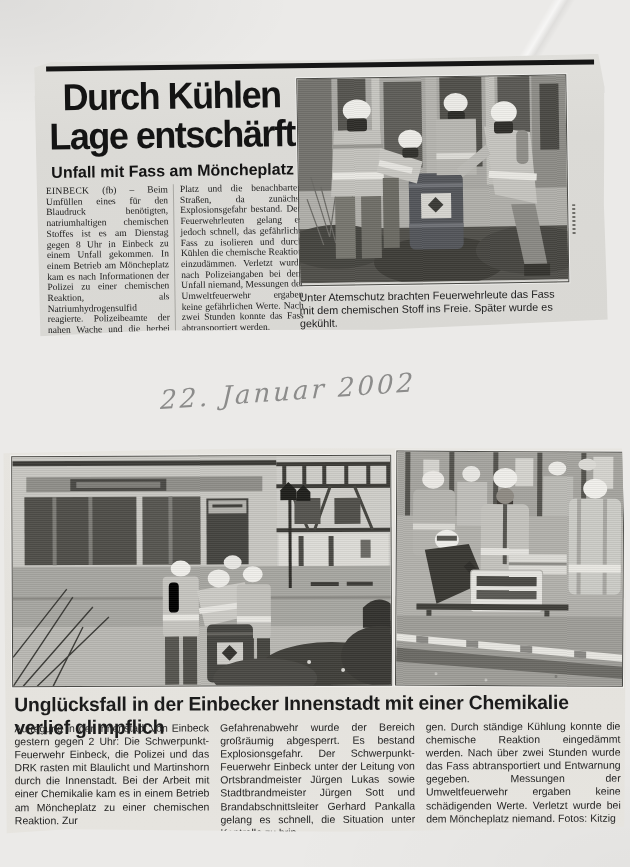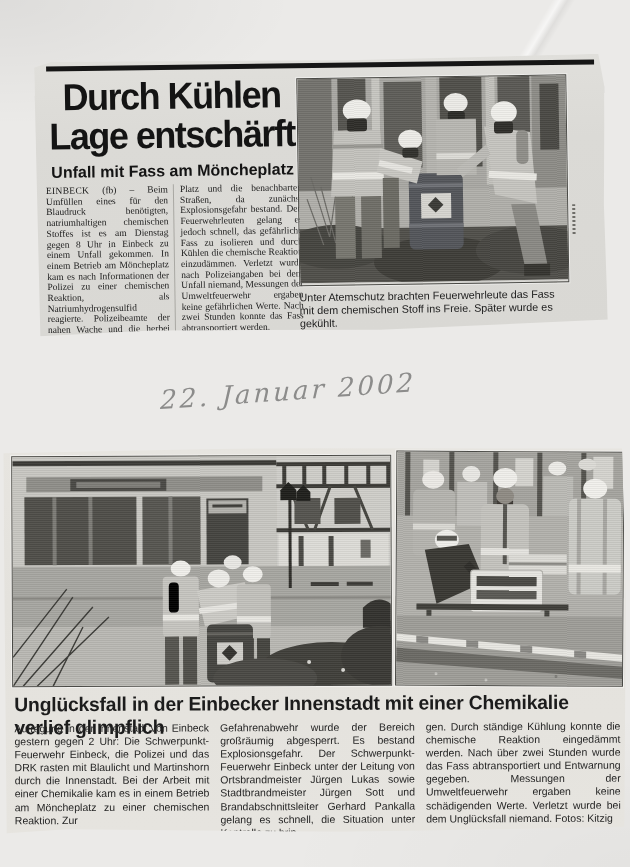--- a/index.html
+++ b/index.html
@@ -291,16 +291,16 @@
         </g>
       </svg>
       <div class="halftone"></div>
     </div>
 
     <div class="headline-b">Unglücksfall in der Einbecker Innenstadt mit einer Chemikalie verlief glimpflich</div>
 
     <div class="cols-bottom">
       <div class="col-b">Aufregung in der Innenstadt von Einbeck gestern gegen 2 Uhr: Die Schwerpunkt-Feuerwehr Einbeck, die Polizei und das DRK rasten mit Blaulicht und Martinshorn durch die Innenstadt. Bei der Arbeit mit einer Chemikalie kam es in einem Betrieb am Möncheplatz zu einer chemischen Reaktion. Zur</div>
       <div class="col-b">Gefahrenabwehr wurde der Bereich großräumig abgesperrt. Es bestand Explosionsgefahr. Der Schwerpunkt-Feuerwehr Einbeck unter der Leitung von Ortsbrandmeister Jürgen Lukas sowie Stadtbrandmeister Jürgen Sott und Brandabschnittsleiter Gerhard Pankalla gelang es schnell, die Situation unter Kontrolle zu brin-</div>
-      <div class="col-b">gen. Durch ständige Kühlung konnte die chemische Reaktion eingedämmt werden. Nach über zwei Stunden wurde das Fass abtransportiert und Entwarnung gegeben. Messungen der Umweltfeuerwehr ergaben keine schädigenden Werte. Verletzt wurde bei dem Unglücksfall niemand. Fotos: Kitzig</div>
+      <div class="col-b">gen. Durch ständige Kühlung konnte die chemische Reaktion eingedämmt werden. Nach über zwei Stunden wurde das Fass abtransportiert und Entwarnung gegeben. Messungen der Umweltfeuerwehr ergaben keine schädigenden Werte. Verletzt wurde bei dem Möncheplatz niemand. Fotos: Kitzig</div>
     </div>
   </div>
 </div>
 
 </body></html>

